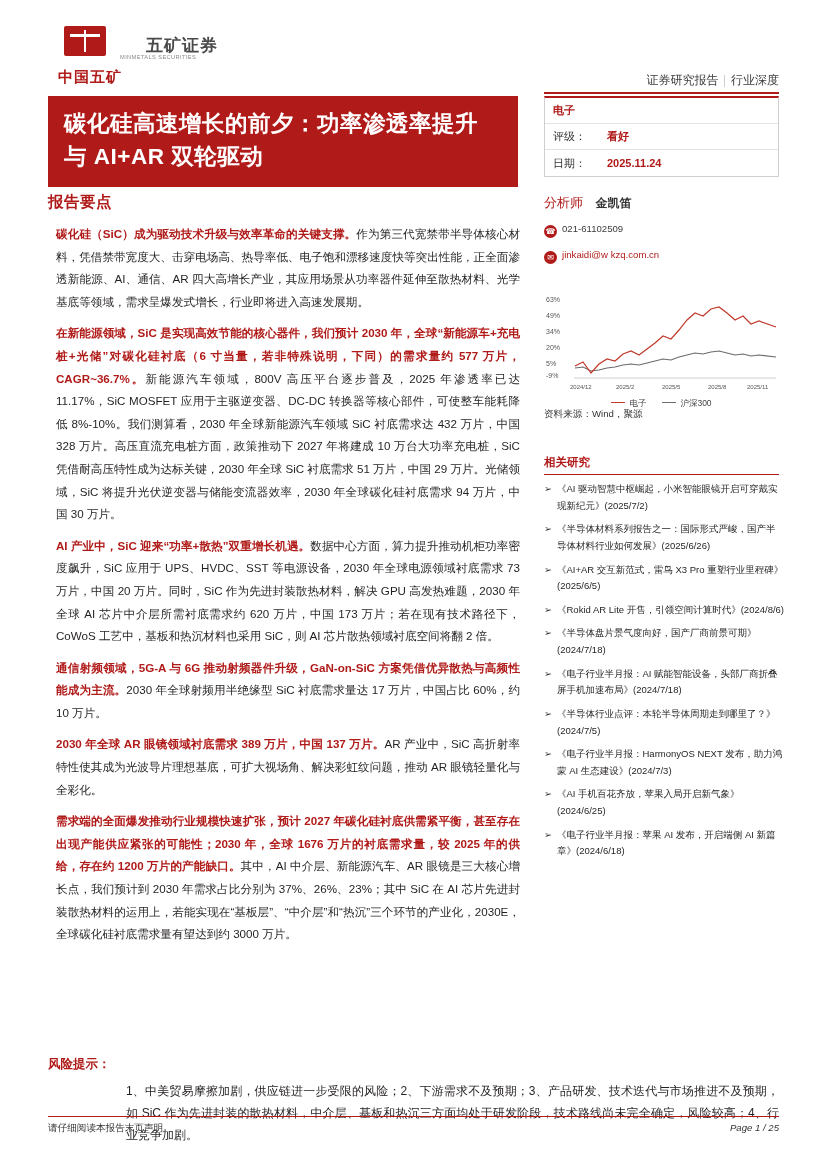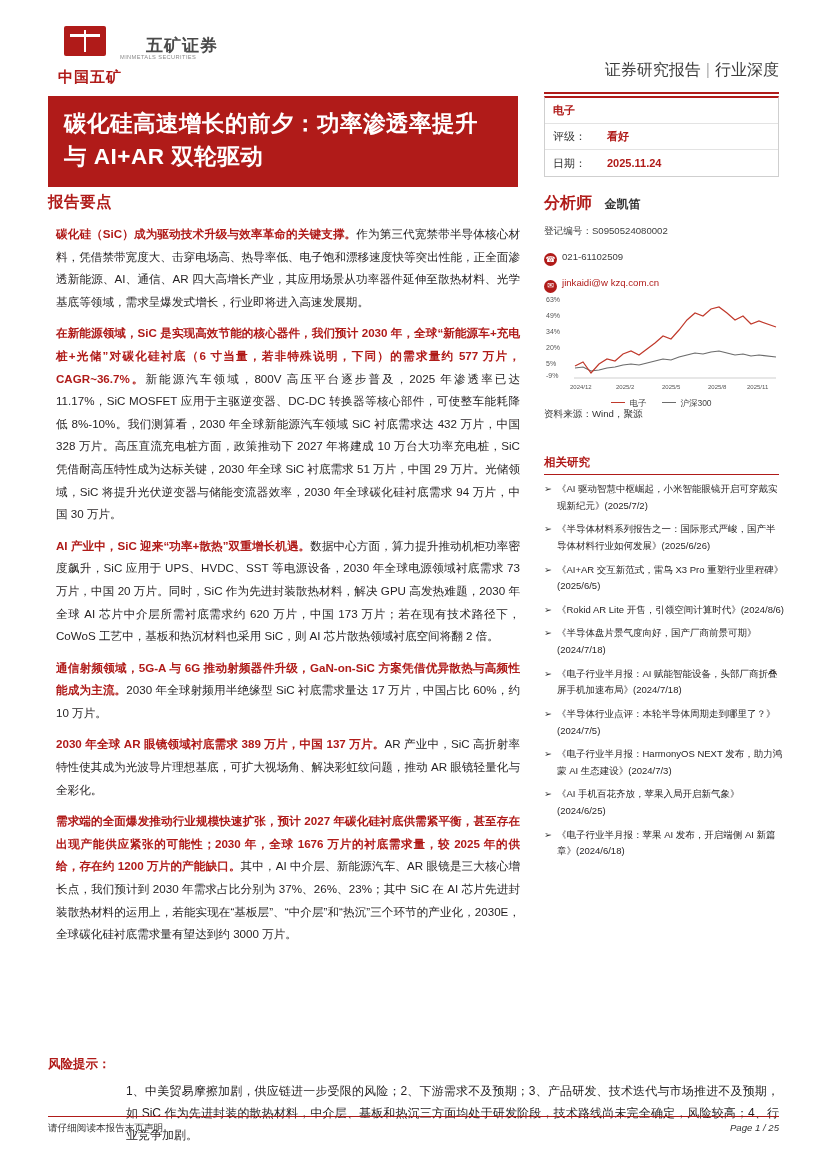--- a/index.html
+++ b/index.html
@@ -40,22 +40,22 @@
     letter-spacing: 1px;
     margin-left: 26px;
   }
   .logo-sub {
     position: absolute; left: 72px; top: 28px; font-size: 6px; color: #8a8a8a; letter-spacing: .4px;
     transform: scale(.95); transform-origin: left top;
   }
 
   
   .rep-type {
-    position: absolute; left: 544px; top: 60px; width: 235px; text-align: right;
-    font-size: 16px; color: #3c3c3c;
+    position: absolute; left: 544px; top: 72px; width: 235px; text-align: right;
+    font-size: 12px; color: #3c3c3c; font-family: Liberation Serif, serif;
   }
   .rep-type .sep { color: #b3b3b3; margin: 0 5px; }
   .rep-type-line {
     position: absolute; left: 544px; top: 92px; width: 235px; height: 2px; background: #b01b19;
   }
 
   
   .title-bar {
     position: absolute; left: 48px; top: 96px; width: 470px; background: #b01b19;
     color: #fff; padding: 12px 31px 14px 16px;
@@ -88,21 +88,21 @@
     font-size: 11px; border-bottom: 1px solid #e3e3e3;
   }
   .info-row:last-child { border-bottom: none; }
   .info-row .k { width: 54px; color: #333; }
   .info-row .v { color: #b01b19; font-weight: bold; }
 
   
   .analyst {
     position: absolute; left: 544px; top: 193px; width: 235px;
   }
-  .analyst .hd { font-size: 16px; font-weight: bold; color: #b01b19; }
+  .analyst .hd { font-size: 13px; font-weight: normal; color: #b01b19; }
   .analyst .nm { font-size: 12px; font-weight: bold; color: #333; margin-left: 8px; }
   .analyst .ln { margin-top: 8px; font-size: 9.6px; color: #3c3c3c; line-height: 1.9; }
   .ico {
     display: inline-flex; align-items: center; justify-content: center;
     width: 13px; height: 13px; border-radius: 50%;
     background: #b01b19; color: #fff; font-size: 8px; margin-right: 5px;
     vertical-align: -2px;
   }
   .lnk { color: #b01b19; }
 
@@ -203,23 +203,20 @@
     <div class="info-row">
       <span class="k">日期：</span>
       <span class="v">2025.11.24</span>
     </div>
   </div>
 
   <div class="analyst">
     <span class="hd">分析师</span>
     <span class="nm">金凯笛</span>
     <div class="ln">
-      <span>登记编号：</span><span>S0950524080002</span>
-    </div>
-    <div class="ln">
       <span class="ico">☎</span><span>021-61102509</span>
     </div>
     <div class="ln">
       <span class="ico">✉</span><span class="lnk">jinkaidi@w kzq.com.cn</span>
     </div>
   </div>
 
   <div class="perf">
 
     <div class="chart">

